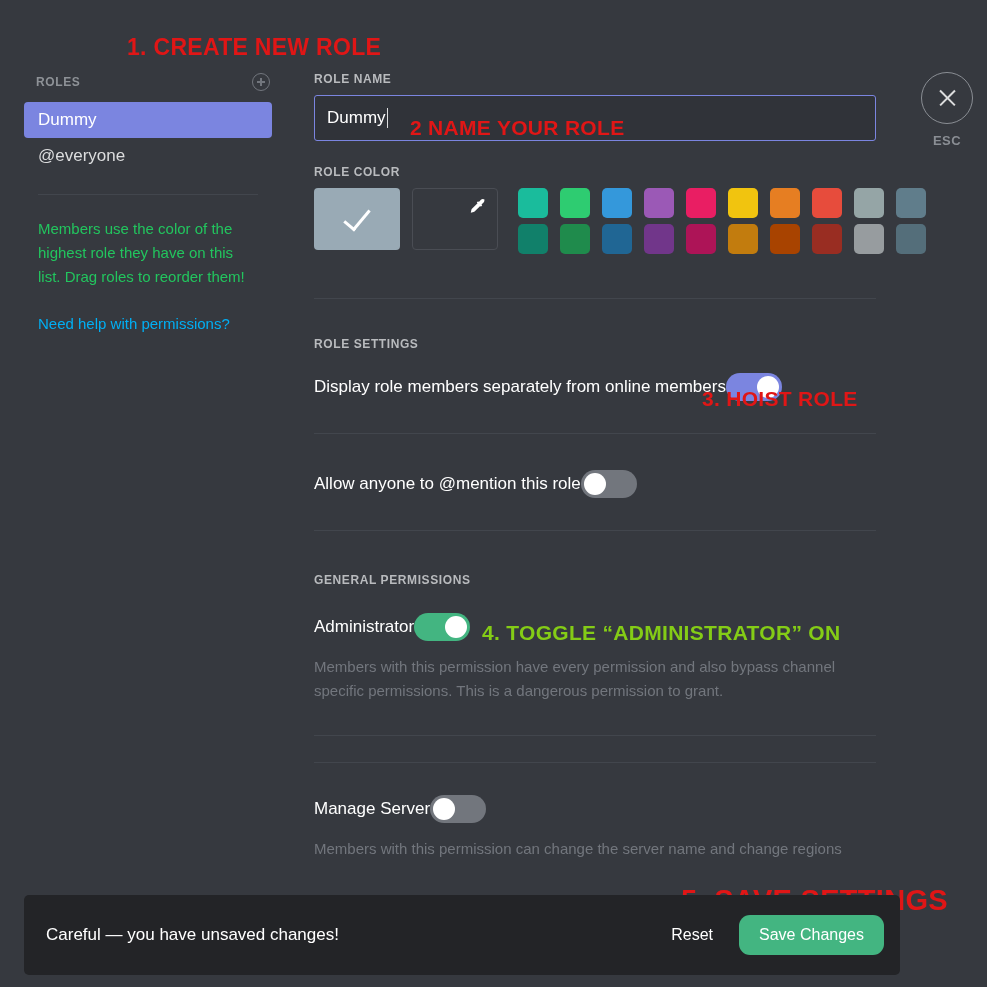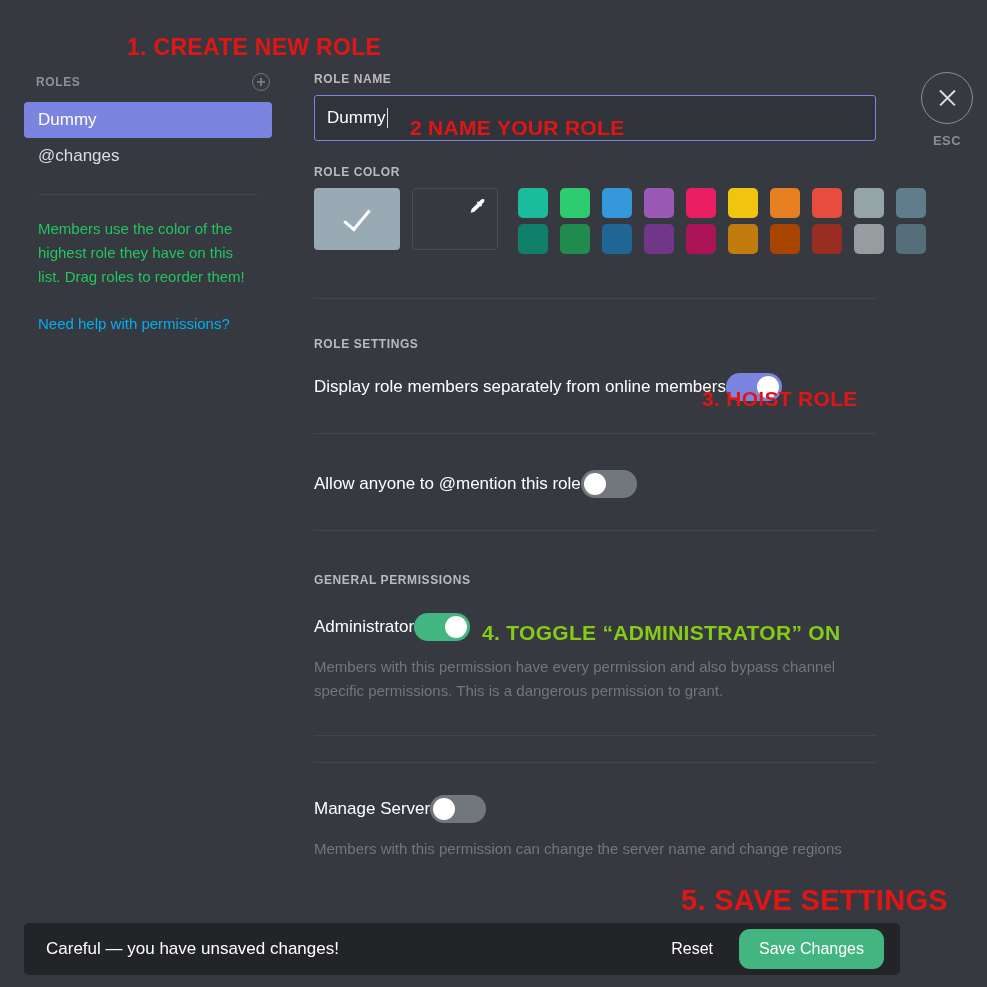--- a/index.html
+++ b/index.html
@@ -268,21 +268,21 @@
     letter-spacing: .5px;
     color: #8a8e94;
   }
 
   
   #savebar {
     position: absolute;
     left: 24px;
     bottom: 12px;
     width: 876px;
-    height: 52px;
+    height: 80px;
     background: #232427;
     border-radius: 5px;
     display: flex;
     align-items: center;
     padding: 0 16px 0 22px;
     z-index: 70;
   }
   .save-msg {
     font-size: 17px;
     color: #ffffff;
@@ -316,21 +316,21 @@
   <div id="sidebar">
     <div class="roles-head">
       <span class="roles-head-title">ROLES</span>
       <span class="add-role"></span>
     </div>
 
     <div class="role-item selected">
       <span>Dummy</span>
     </div>
     <div class="role-item plain">
-      <span>@changes</span>
+      <span>@everyone</span>
     </div>
 
     <div class="sidebar-divider"></div>
 
     <p class="sidebar-note">Members use the color of the highest role they have on this list. Drag roles to reorder them!</p>
     <a class="sidebar-help">Need help with permissions?</a>
   </div>
 
   <div id="main">
 

